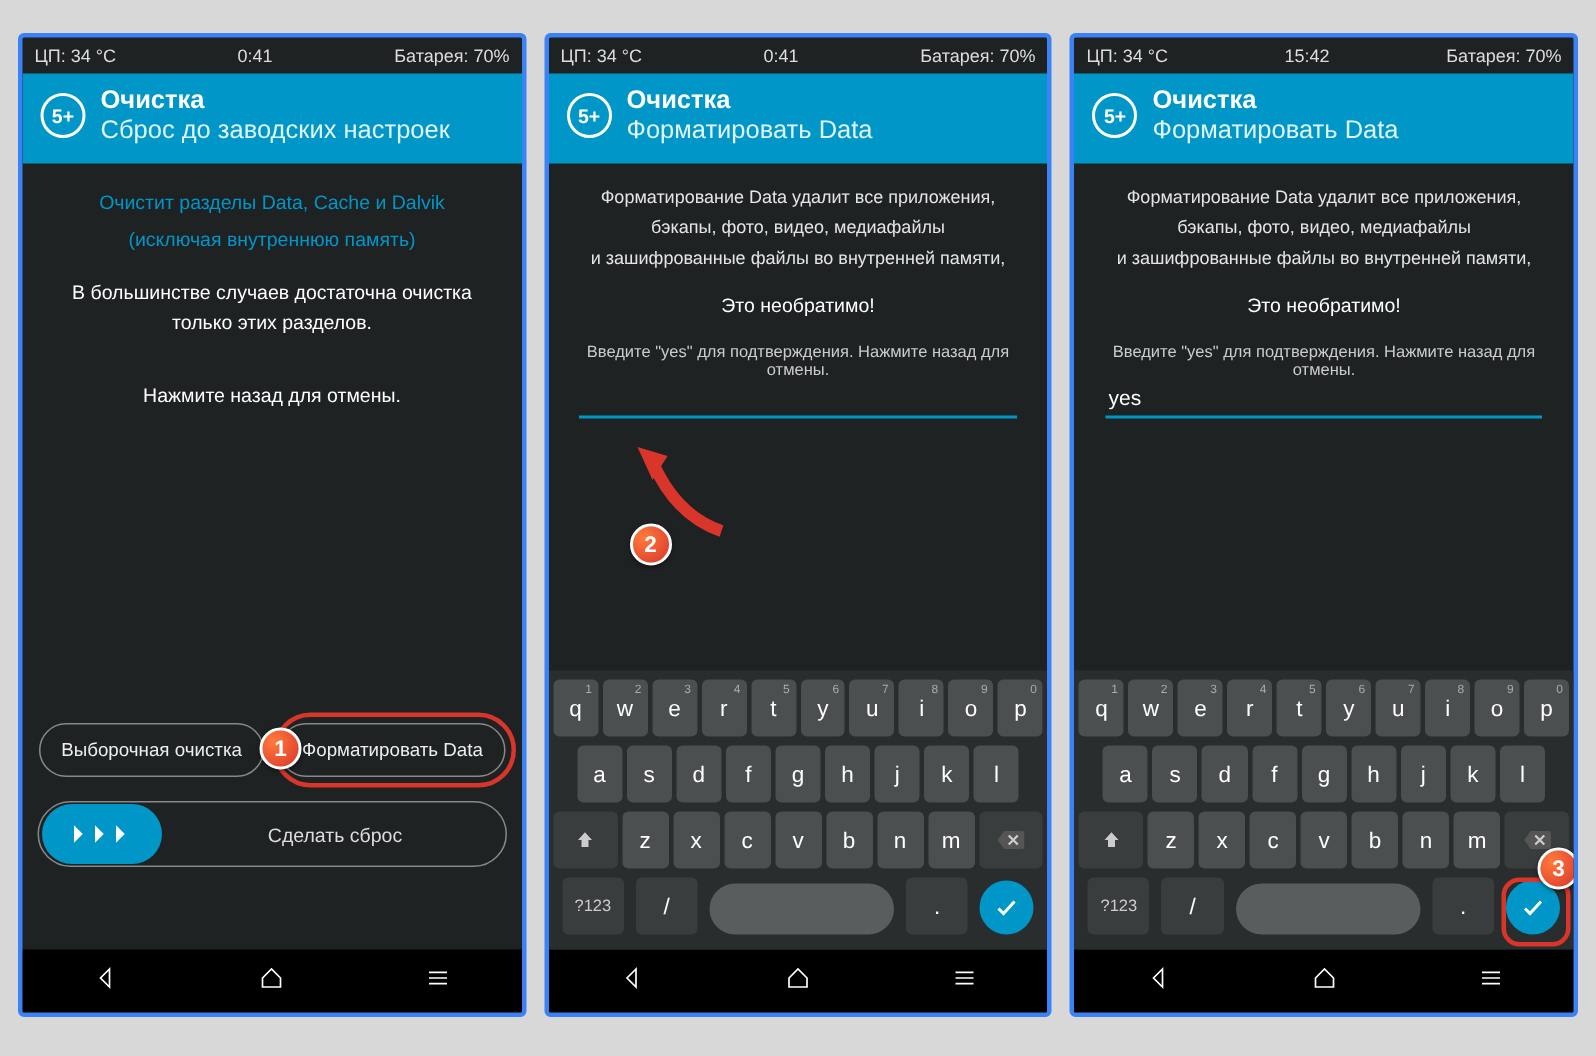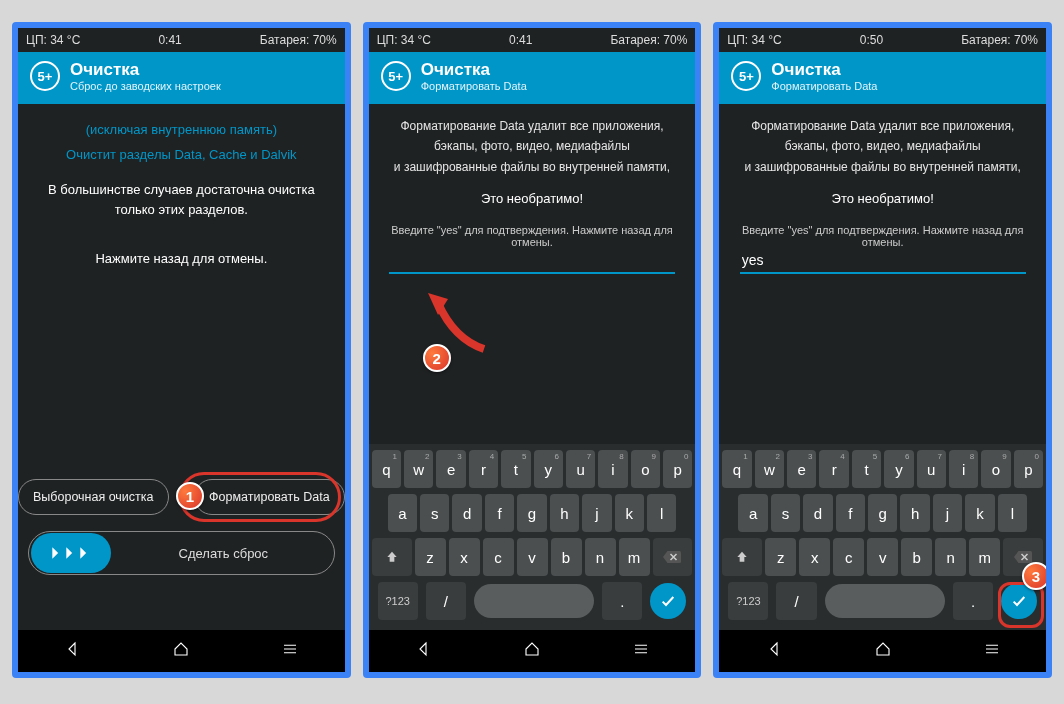--- a/index.html
+++ b/index.html
@@ -1,49 +1,49 @@
 <!DOCTYPE html>
 <html><head>
 <meta charset="utf-8">
 <style>
   * { box-sizing: border-box; margin: 0; padding: 0; }
   body { background: #d8d8d8; font-family: Arial, sans-serif; display: flex; gap: 12px; padding: 22px 12px; }
-  .phone { width: 340px; height: 656px; background: #1f2223; border-radius: 4px; display: flex; flex-direction: column; overflow: hidden; position: relative; color: #fff; border: 6px solid #3b82f6; }
+  .phone { width: 340px; height: 656px; background: #1f2223; border-radius: 4px; display: flex; flex-direction: column; overflow: hidden; position: relative; color: #fff; border: 3px solid #3b82f6; }
   .statusbar { display: flex; justify-content: space-between; font-size: 12px; color: #ddd; padding: 5px 8px; }
   .header { background: #0196c8; padding: 8px 12px 12px; display: flex; align-items: center; gap: 10px; }
   .header-icon { width: 30px; height: 30px; border: 2px solid #fff; border-radius: 50%; display: flex; align-items: center; justify-content: center; font-size: 13px; font-weight: bold; color: #fff; }
   .header-text h1 { font-size: 17px; font-weight: 700; }
-  .header-text p { font-size: 11px; color: #e0f4fb; }
+  .header-text p { font-size: 17px; color: #e0f4fb; }
   .content { flex: 1; padding: 12px 8px 0; display: flex; flex-direction: column; align-items: center; text-align: center; font-size: 13px; position: relative; }
   .info-blue { color: #0196c8; font-size: 13px; line-height: 1.6; margin-top: 4px; }
   .info-red { color: #e5e5e5; font-size: 12px; line-height: 1.7; }
   .plain { color: #fff; font-size: 13px; margin-top: 14px; }
   .hint { color: #ccc; font-size: 11px; margin-top: 18px; }
   .input-line { width: 92%; border: none; border-bottom: 2px solid #0196c8; background: transparent; color: #fff; font-size: 14px; padding: 4px 2px; text-align: left; outline: none; }
-  .btn-row { position: absolute; bottom: 115px; width: 100%; display: flex; justify-content: space-between; gap: 10px; margin-top: 20px; }
+  .btn-row { position: absolute; bottom: 115px; width: 100%; display: flex; justify-content: center; gap: 10px; margin-top: 20px; }
   .pill { border: 1px solid #888; border-radius: 22px; padding: 10px 14px; color: #eee; font-size: 12.5px; background: transparent; cursor: pointer; }
   .highlight-frame { position: absolute; border: 3px solid #d9352b; border-radius: 26px; pointer-events: none; }
   .swipe-row { position: absolute; bottom: 55px; width: 94%; left: 3%; border: 1px solid #888; border-radius: 26px; height: 44px; display: flex; align-items: center; overflow: hidden; }
   .swipe-thumb { width: 80px; height: 40px; background: #0196c8; border-radius: 22px; margin: 2px; display: flex; align-items: center; justify-content: center; gap: 0; }
   .swipe-thumb svg { width: 14px; height: 14px; }
   .swipe-label { flex: 1; text-align: center; font-size: 13px; color: #ddd; }
   .navbar { height: 42px; background: #000; display: flex; justify-content: space-around; align-items: center; }
   .navbar svg { width: 18px; height: 18px; fill: none; stroke: #fff; stroke-width: 1.5; }
 
   
   .kbd { position: absolute; bottom: 42px; left: 0; right: 0; background: #2a2d2e; padding: 6px 3px 4px; }
   .krow { display: flex; justify-content: center; margin-bottom: 6px; gap: 3px; }
   .key { flex: 1; max-width: 31px; height: 38px; background: #4b4f50; border-radius: 4px; color: #fff; display: flex; align-items: center; justify-content: center; font-size: 15px; position: relative; cursor: pointer; }
   .key .num { position: absolute; top: 2px; right: 4px; font-size: 8px; color: #aaa; }
   .key.wide { max-width: 46px; background: #3a3d3e; font-size: 11px; color: #ccc; }
   .key.shift, .key.del { max-width: 44px; background: #3a3d3e; }
   .key.space { flex: 3; max-width: 140px; background: #5a5d5e; border-radius: 18px; height: 34px; }
   .key.tall { max-width: 42px; background: #3a3d3e; }
   .key.go { background: #0196c8; border-radius: 50%; width: 36px; height: 36px; max-width: 36px; }
-  .krow.last { align-items: center; gap: 8px; padding: 0 6px; }
+  .krow.last { align-items: flex-end; gap: 8px; padding: 0 6px; }
 
   .badge { position: absolute; width: 28px; height: 28px; border-radius: 50%; background: radial-gradient(circle at 30% 30%, #ff7a3c, #d9352b); border: 2px solid #fff; color: #fff; font-weight: bold; display: flex; align-items: center; justify-content: center; font-size: 15px; box-shadow: 0 1px 3px rgba(0,0,0,.5); z-index: 20; }
   .arrow { position: absolute; z-index: 19; }
 </style>
 </head>
 <body>
 
 <div class="phone">
   <div class="statusbar">
     <span>ЦП: 34 °C</span>
@@ -51,22 +51,22 @@
     <span>Батарея: 70%</span>
   </div>
   <div class="header">
     <div class="header-icon">5+</div>
     <div class="header-text">
       <h1>Очистка</h1>
       <p>Сброс до заводских настроек</p>
     </div>
   </div>
   <div class="content">
+    <div class="info-blue">Очистит разделы Data, Cache и Dalvik</div>
     <div class="info-blue">(исключая внутреннюю память)</div>
-    <div class="info-blue">Очистит разделы Data, Cache и Dalvik</div>
     <div class="plain" style="padding:0 20px; line-height:1.6;">В большинстве случаев достаточна очистка только этих разделов.</div>
     <div class="plain" style="margin-top:30px;">Нажмите назад для отмены.</div>
 
     <div class="btn-row">
       <button class="pill">Выборочная очистка</button>
       <button class="pill">Форматировать Data</button>
     </div>
     <div class="highlight-frame" style="bottom:108px; right:4px; width:162px; height:50px;"></div>
 
     <div class="swipe-row">
@@ -191,21 +191,21 @@
         </svg></span>
     <span><svg viewBox="0 0 24 24">
           <path d="M4 7h16M4 12h16M4 17h16"></path>
         </svg></span>
   </div>
 </div>
 
 <div class="phone">
   <div class="statusbar">
     <span>ЦП: 34 °C</span>
-    <span>0:50</span>
+    <span>15:42</span>
     <span>Батарея: 70%</span>
   </div>
   <div class="header">
     <div class="header-icon">5+</div>
     <div class="header-text">
       <h1>Очистка</h1>
       <p>Форматировать Data</p>
     </div>
   </div>
   <div class="content">

